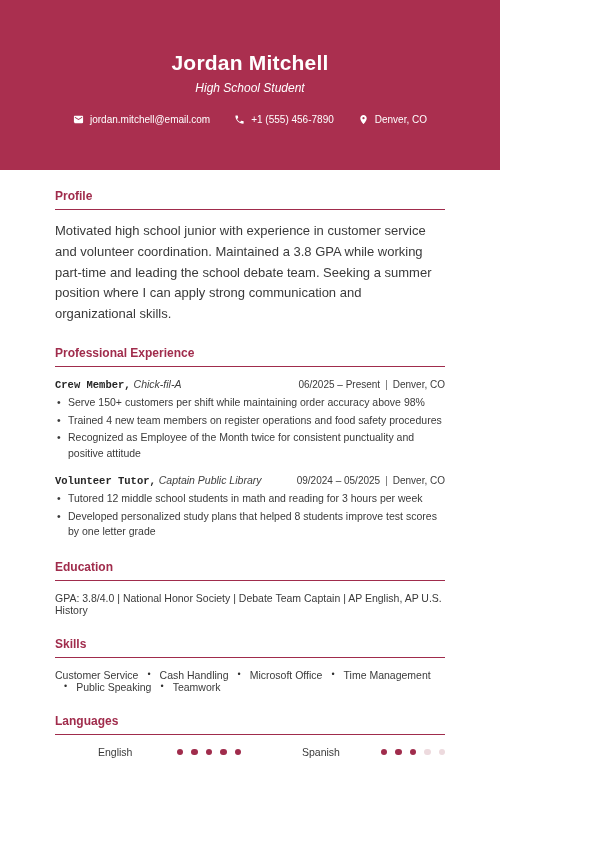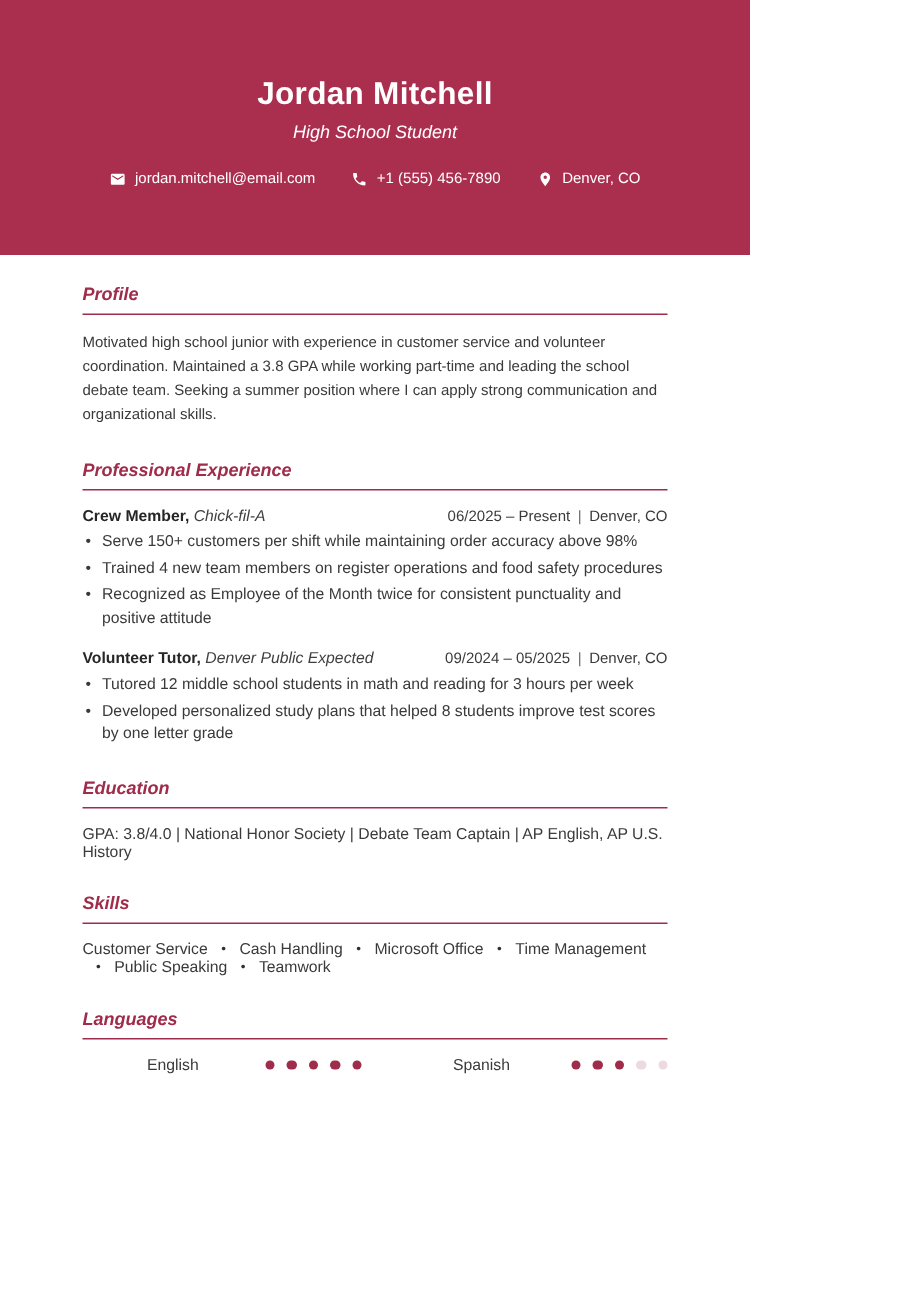--- a/index.html
+++ b/index.html
@@ -26,29 +26,28 @@
   }
   .contact-item { display:flex; align-items:center; gap:6px; }
   .contact-item svg { display:block; }
   
   .content { padding:19px 55px 0 55px; }
   section { margin-bottom:21px; }
   section h2 {
     color:#a02c4c; font-size:12px; font-weight:700;
     padding-bottom:6px; border-bottom:1.5px solid #a02c4c;
     margin-bottom:11px;
-    font-style:italic;
   }
-  .body-text { font-size:10px; line-height:1.6; color:#3a3a3a; }
+  .body-text { font-size:13px; line-height:1.6; color:#3a3a3a; }
   
   .job { margin-bottom:13px; }
   .job:last-child { margin-bottom:0; }
   .job-head { display:flex; justify-content:space-between; align-items:baseline; }
   .job-title { font-size:10.5px; }
-  .job-title b { color:#262626; }
+  .job-title b { color:#262626;font-family:Liberation Mono, monospace; }
   .job-title i { color:#3f3f3f; }
   .job-meta { font-size:10px; color:#3a3a3a; white-space:nowrap; }
   .job-meta .pipe { margin:0 5px; color:#6a6a6a; }
   ul.bullets { list-style:none; margin-top:4px; }
   ul.bullets li {
     position:relative; padding-left:13px; font-size:10.5px;
     line-height:1.45; margin-bottom:2.5px; color:#3a3a3a;
   }
   ul.bullets li::before {
     content:"•"; position:absolute; left:2px; top:0; color:#3a3a3a;
@@ -124,21 +123,21 @@
           <li>Serve 150+ customers per shift while maintaining order accuracy above 98%</li>
           <li>Trained 4 new team members on register operations and food safety procedures</li>
           <li>Recognized as Employee of the Month twice for consistent punctuality and positive attitude</li>
         </ul>
       </div>
 
       <div class="job">
         <div class="job-head">
           <span class="job-title">
             <b>Volunteer Tutor,</b>
-            <i>Denver Public Expected</i>
+            <i>Captain Public Library</i>
           </span>
           <span class="job-meta">
             <span>09/2024 – 05/2025</span><span class="pipe">|</span><span>Denver, CO</span>
           </span>
         </div>
         <ul class="bullets">
           <li>Tutored 12 middle school students in math and reading for 3 hours per week</li>
           <li>Developed personalized study plans that helped 8 students improve test scores by one letter grade</li>
         </ul>
       </div>

